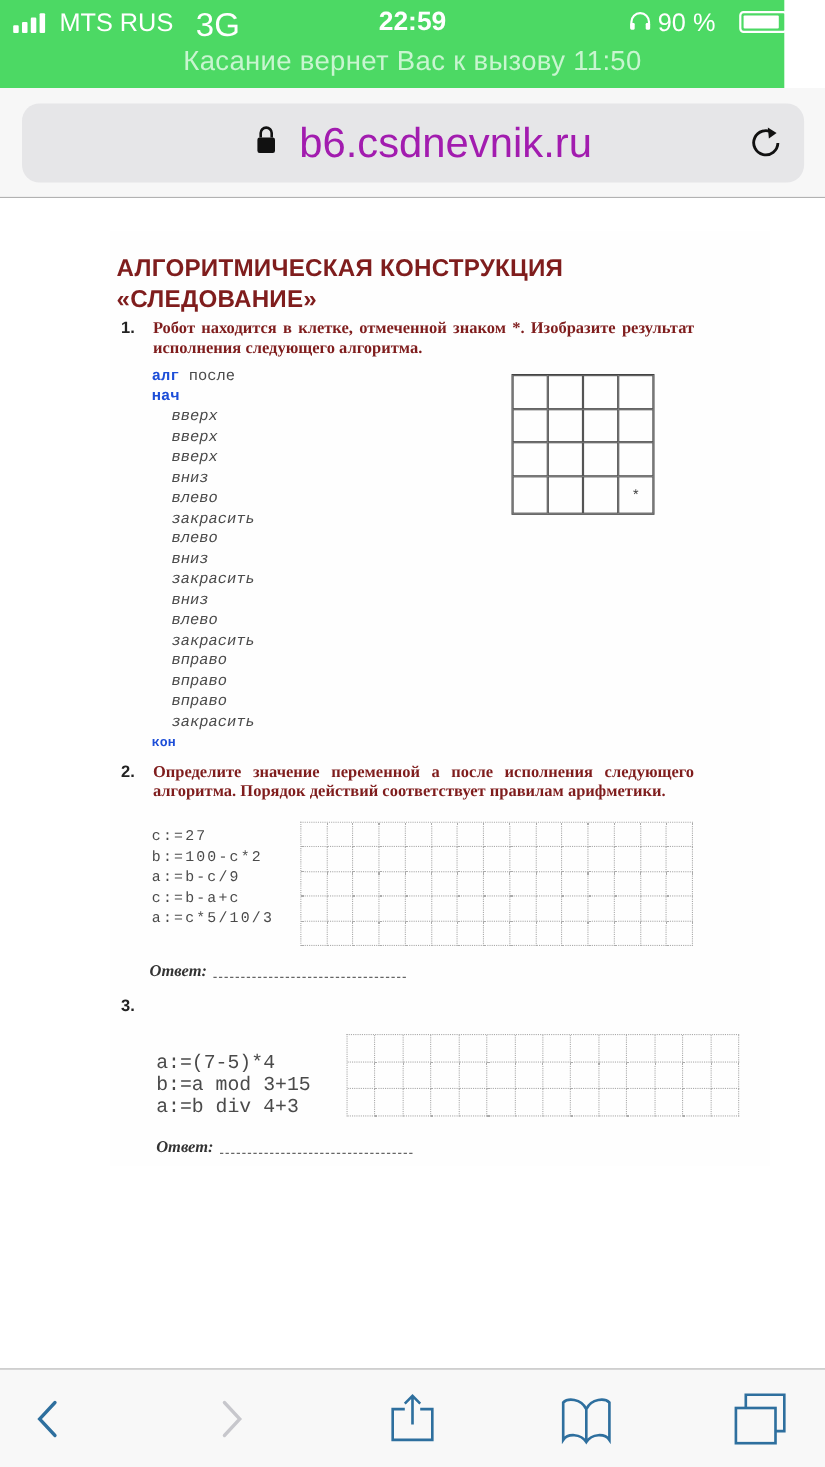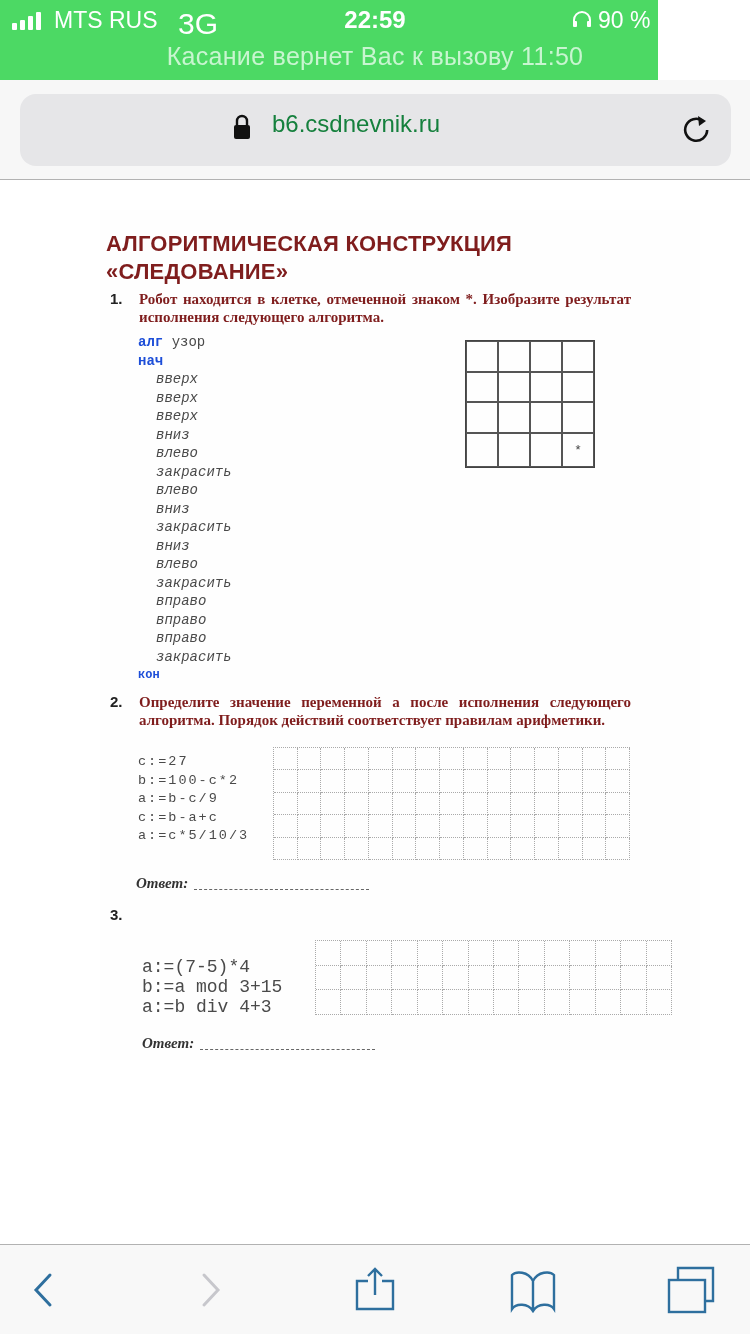--- a/index.html
+++ b/index.html
@@ -1,21 +1,21 @@
 <!DOCTYPE html>
 <html><head>
 <meta charset="utf-8">
 <style>
   * { margin: 0; padding: 0; box-sizing: border-box; }
   html, body { width: 750px; height: 1334px; background: #ffffff; overflow: hidden; }
   body { position: relative; font-family: "Liberation Sans", sans-serif; }
 
   
   .status-bar {
-    position: absolute; left: 0; top: 0; width: 658px; height: 80px;
+    position: absolute; left: 0; top: 0; width: 713px; height: 80px;
     background: #4cd964;
   }
   .status-row {
     position: absolute; left: 0; top: 0; width: 750px; height: 40px;
     color: #fff; font-size: 24px;
   }
   .signal { position: absolute; left: 12px; top: 12px; display: flex; align-items: flex-end; gap: 3px; height: 18px; }
   .signal span { width: 5px; background: #fff; border-radius: 1px; }
   .carrier { position: absolute; left: 54px; top: 7px; font-size: 23px; }
   .nettype { position: absolute; left: 178px; top: 7px; font-size: 30px; }
@@ -34,21 +34,21 @@
   
   .browser-bar {
     position: absolute; left: 0; top: 80px; width: 750px; height: 100px;
     background: #f7f7f7; border-bottom: 1px solid #b2b2b2;
   }
   .url-field {
     position: absolute; left: 20px; top: 14px; width: 711px; height: 72px;
     background: #e6e6e8; border-radius: 16px;
   }
   .lock-icon { position: absolute; left: 212px; top: 20px; width: 20px; height: 26px; }
-  .url-text { position: absolute; left: 252px; top: 16px; font-size: 24px; color: #15803d; }
+  .url-text { position: absolute; left: 252px; top: 16px; font-size: 38px; color: #a21caf; }
   .reload-icon { position: absolute; left: 658px; top: 18px; width: 36px; height: 36px; }
 
   
   .page {
     position: absolute; left: 100px; top: 210px; width: 600px; height: 850px;
     background: #fefefe;
   }
   .h-title {
     position: absolute; left: 6px; top: 20px; font-family: "Liberation Sans", sans-serif;
     font-weight: bold; font-size: 22px; line-height: 28px; color: #7f1d1d; letter-spacing: 0.2px;
@@ -137,21 +137,21 @@
 <div class="page">
   <div class="h-title">
     <div>АЛГОРИТМИЧЕСКАЯ КОНСТРУКЦИЯ</div>
     <div>«СЛЕДОВАНИЕ»</div>
   </div>
 
   <span class="task-num" style="left:10px; top:80px;">1.</span>
   <div class="task-text" style="left:39px; top:80px; width:492px;">Робот находится в клетке, отмеченной знаком *. Изобразите результат исполнения следующего алгоритма.</div>
 
   <div class="code" style="left:38px; top:123px;">
-    <span class="line"><span class="kw">алг</span> <span>узор</span></span>
+    <span class="line"><span class="kw">алг</span> <span>после</span></span>
     <span class="line kw">нач</span>
     <span class="ind">вверх</span>
     <span class="ind">вверх</span>
     <span class="ind">вверх</span>
     <span class="ind">вниз</span>
     <span class="ind">влево</span>
     <span class="ind">закрасить</span>
     <span class="ind">влево</span>
     <span class="ind">вниз</span>
     <span class="ind">закрасить</span>

